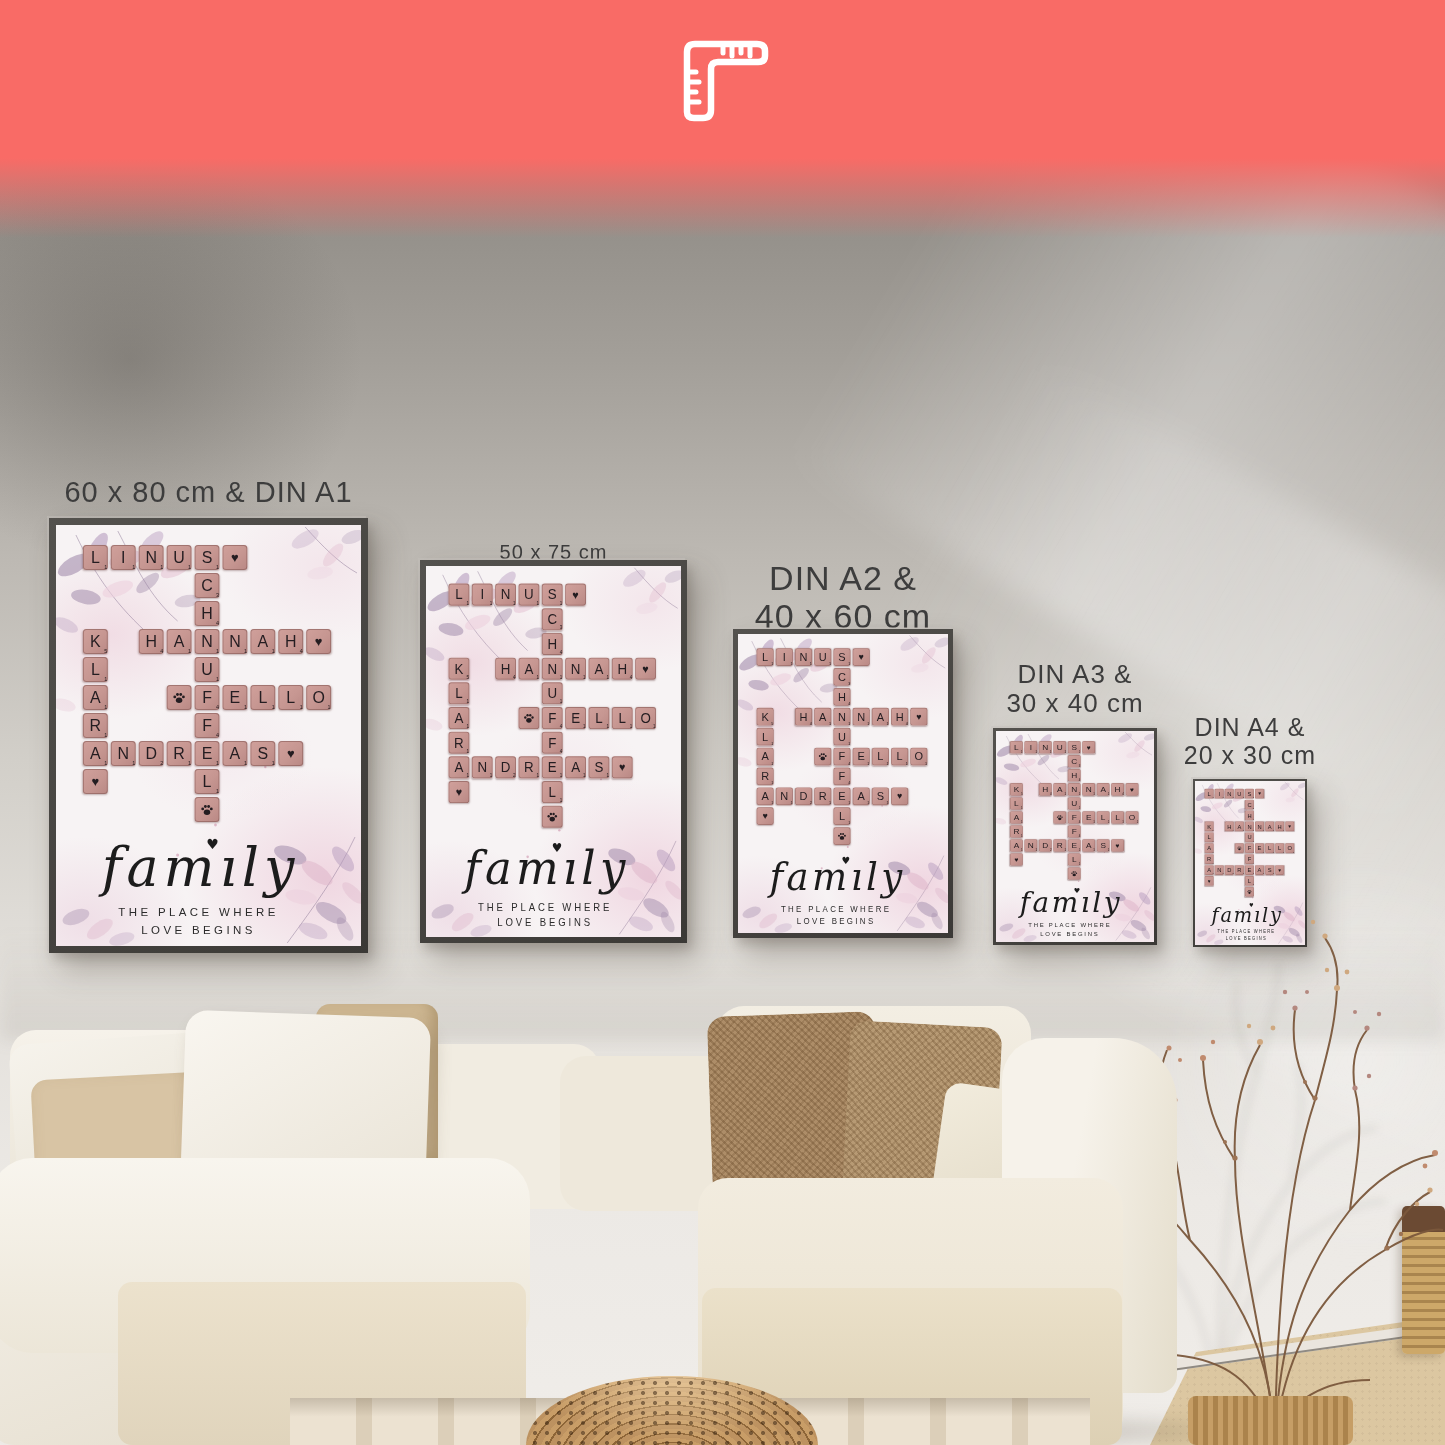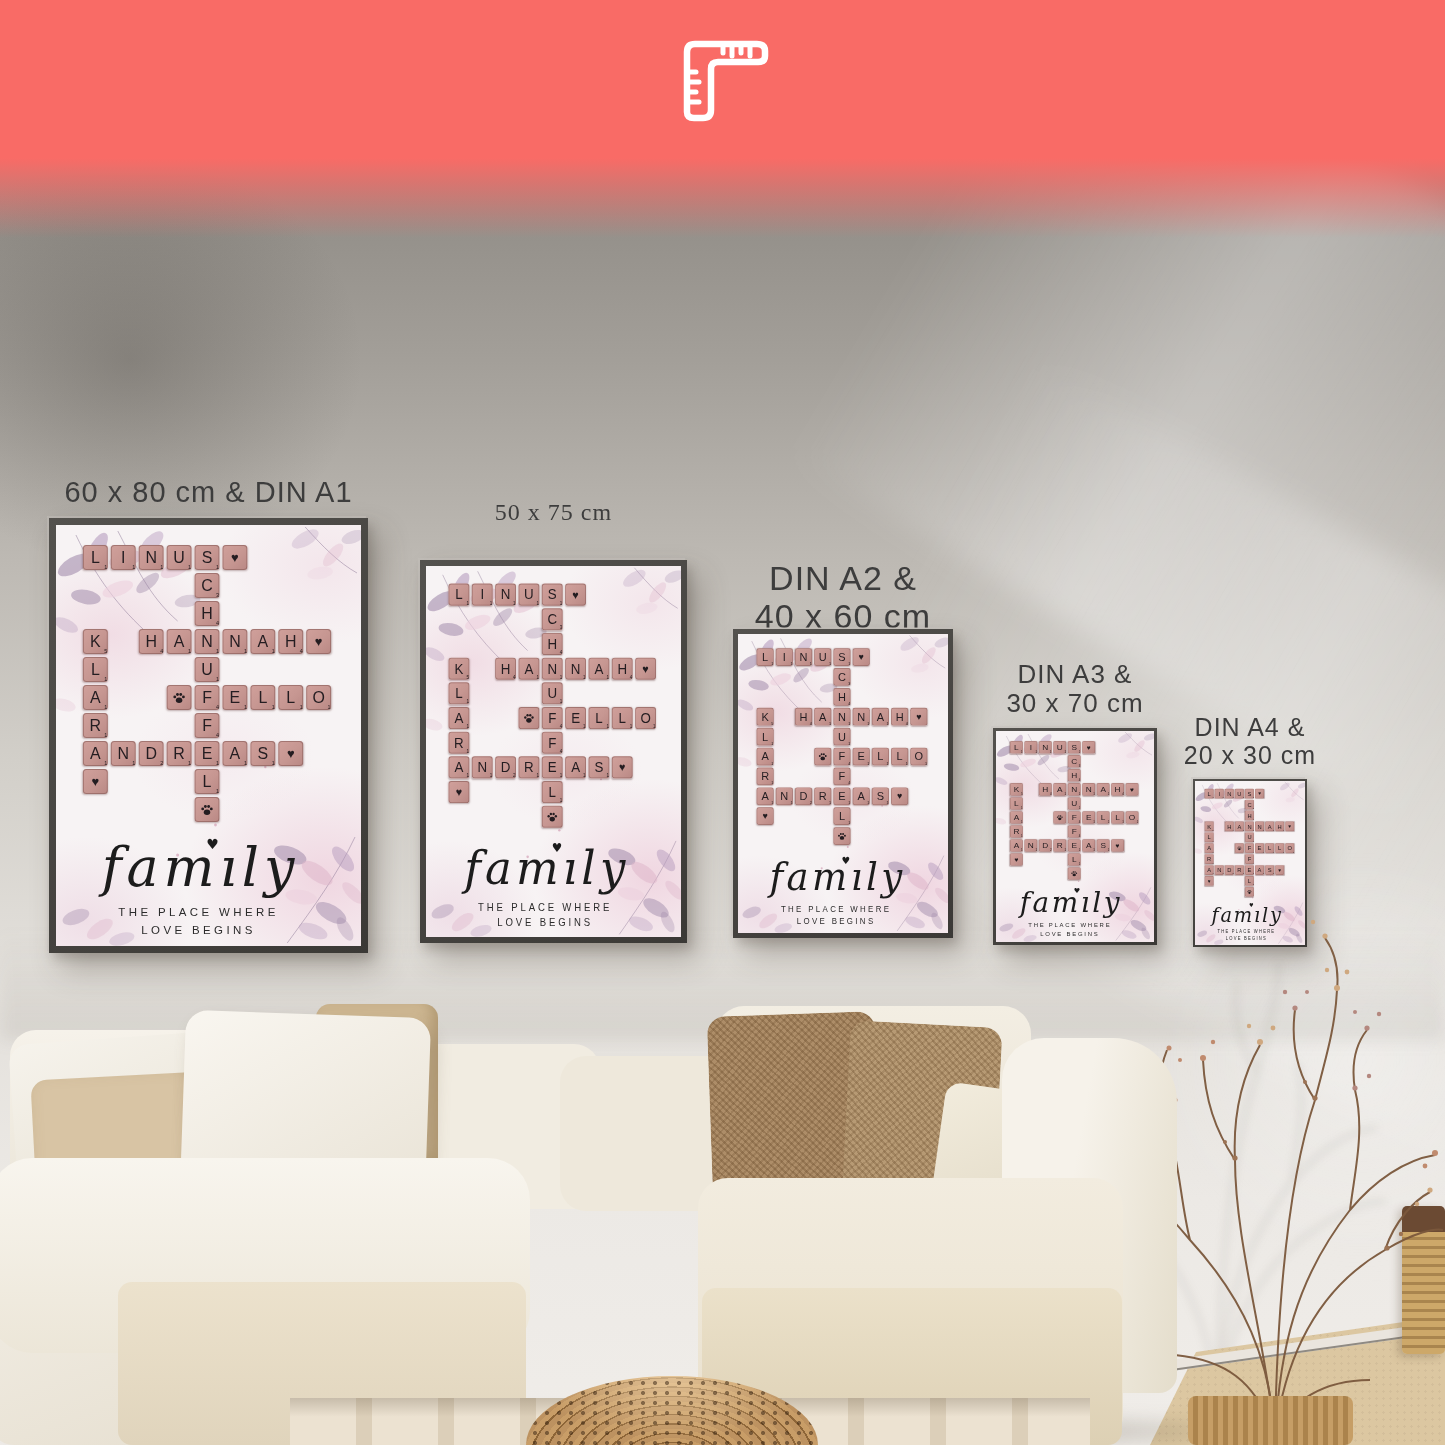--- a/index.html
+++ b/index.html
@@ -377,21 +377,21 @@
 <circle cx="15" cy="4.5" r="2.6"></circle>
                 <circle cx="20" cy="9" r="2.6"></circle>
               </svg>
             </div>
           </div>
           <div class="family">famıly<span class="ht">♥</span></div>
           <div class="sub sub1">THE PLACE WHERE</div>
           <div class="sub sub2">LOVE BEGINS</div>
         </div>
       </div>
-      <div class="poster-label" style="left: 553.5px; top: 499px; font-size: 24px; font-family: Liberation Serif, serif;">
+      <div class="poster-label" style="left: 553.5px; top: 541px; font-size: 20px;">
         <div>50 x 75 cm</div>
       </div>
       <div class="poster" style="left: 420px; top: 560px; width: 267px; height: 383px; background: linear-gradient(145deg, rgb(84, 82, 78), rgb(59, 57, 54));">
         <div class="art" style="left: 6px; top: 6px; transform: scale(0.833333, 0.881235);">
           <svg class="deco" width="306" height="421" viewBox="0 0 306 421">
 <g stroke="rgba(140,120,150,.5)" stroke-width="1" fill="none">
   <path d="M62,6 C80,40 92,70 122,96"></path>
               <path d="M20,10 C40,52 62,82 96,112"></path>
   <path d="M232,418 C260,380 282,350 300,312"></path>
               <path d="M250,2 C268,22 284,38 302,48"></path>
@@ -802,21 +802,21 @@
               </svg>
             </div>
           </div>
           <div class="family">famıly<span class="ht">♥</span></div>
           <div class="sub sub1">THE PLACE WHERE</div>
           <div class="sub sub2">LOVE BEGINS</div>
         </div>
       </div>
       <div class="poster-label" style="left: 1075px; top: 659.76px; font-size: 26px;">
         <div>DIN A3 &amp;</div>
-        <div>30 x 70 cm</div>
+        <div>30 x 40 cm</div>
       </div>
       <div class="poster" style="left: 993px; top: 728px; width: 164px; height: 217px; background: linear-gradient(145deg, rgb(84, 82, 78), rgb(59, 57, 54));">
         <div class="art" style="left: 3px; top: 3px; transform: scale(0.51634, 0.501188);">
           <svg class="deco" width="306" height="421" viewBox="0 0 306 421">
 <g stroke="rgba(140,120,150,.5)" stroke-width="1" fill="none">
   <path d="M62,6 C80,40 92,70 122,96"></path>
               <path d="M20,10 C40,52 62,82 96,112"></path>
   <path d="M232,418 C260,380 282,350 300,312"></path>
               <path d="M250,2 C268,22 284,38 302,48"></path>
 </g>

